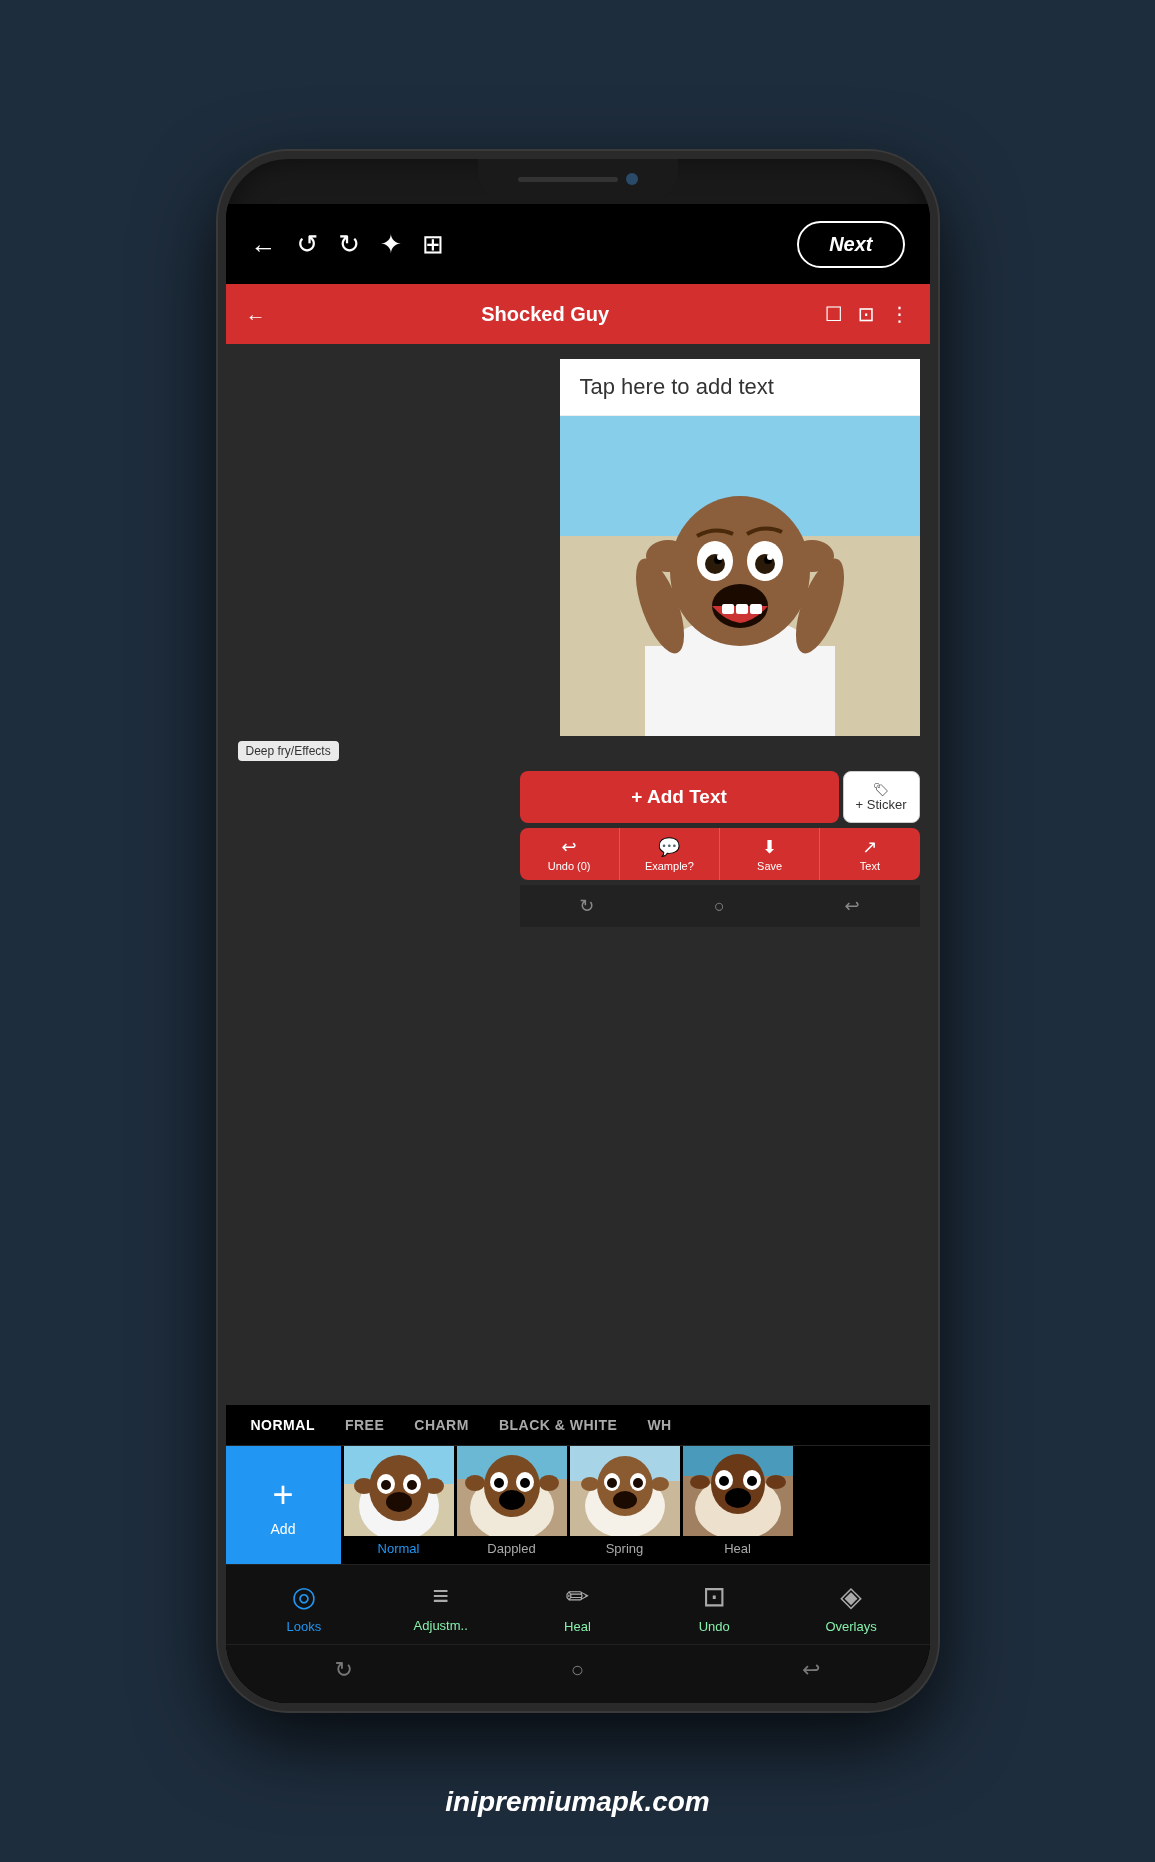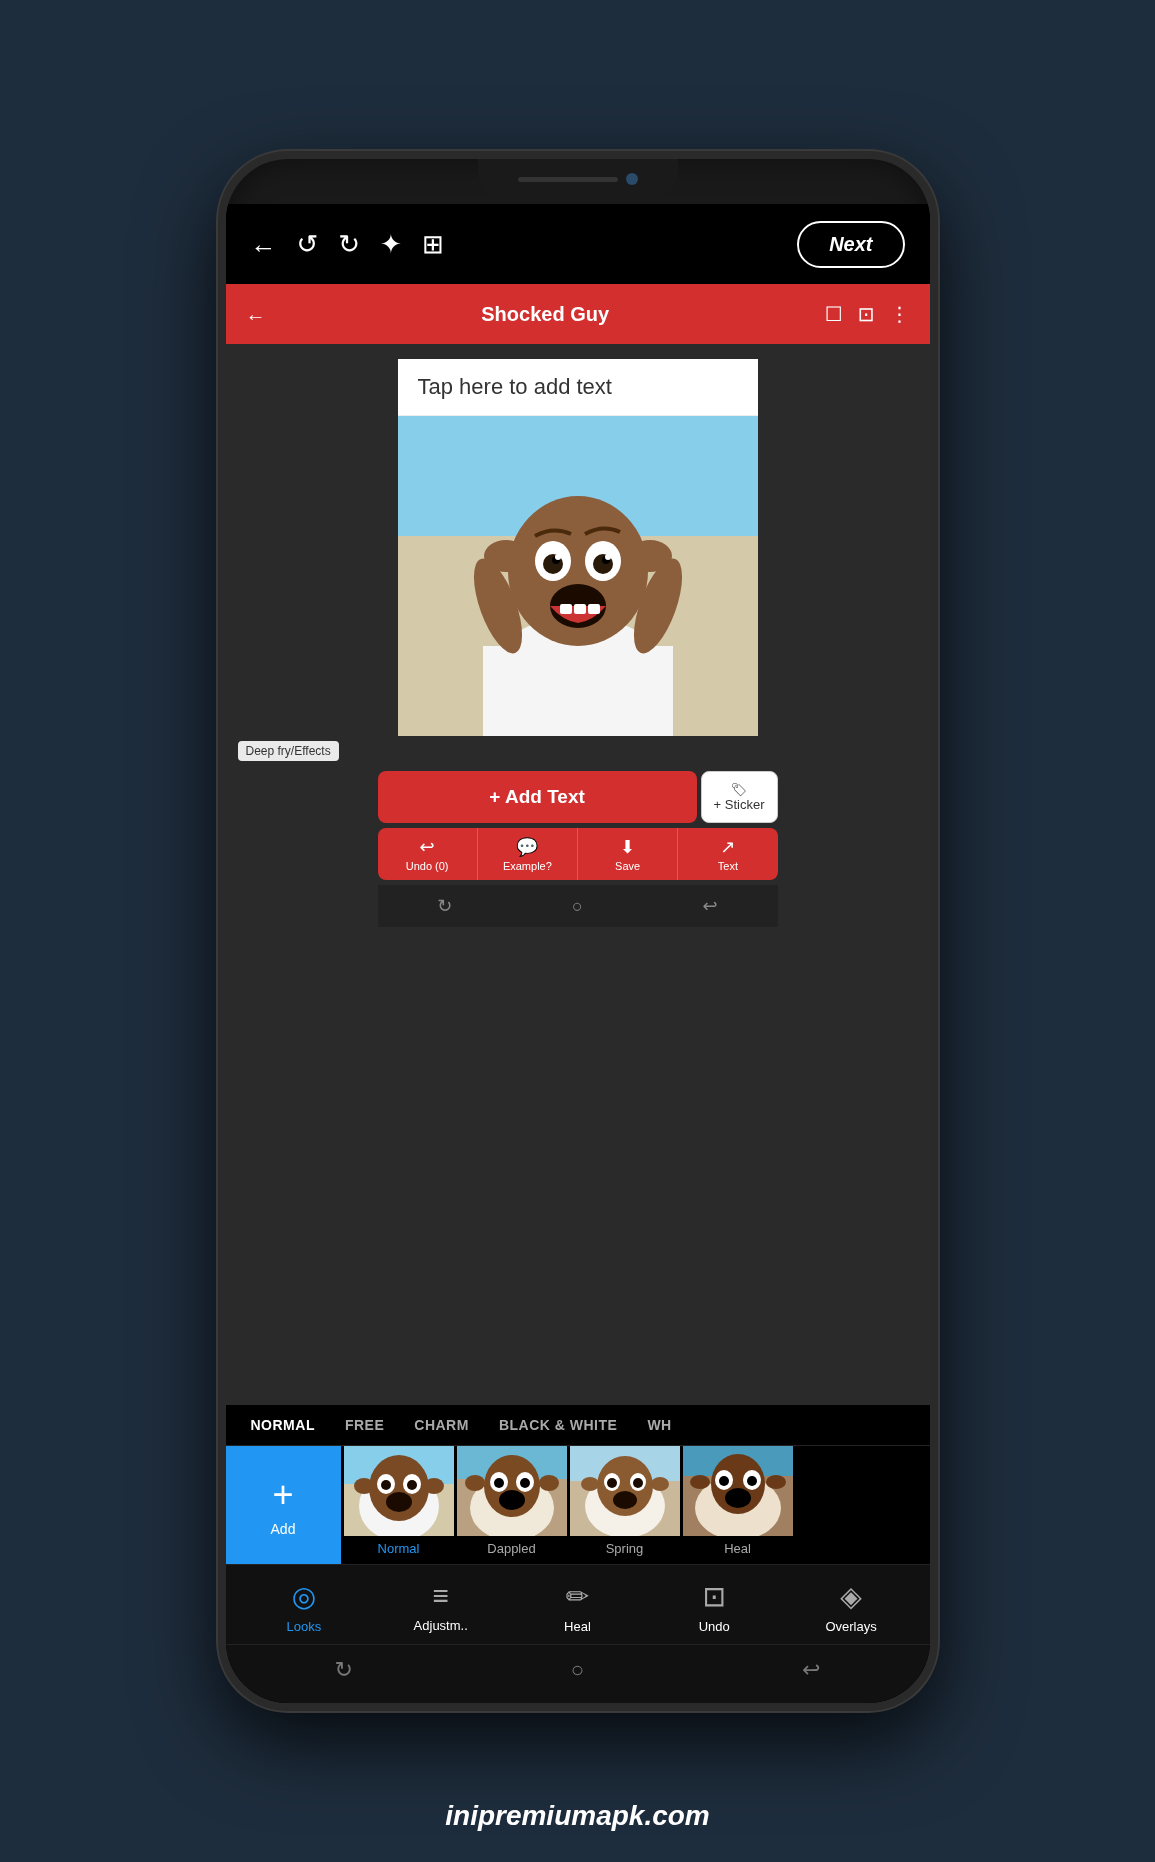--- a/index.html
+++ b/index.html
@@ -139,21 +139,21 @@
     .header-icon {
       color: #fff;
       font-size: 20px;
     }
     
     .meme-area {
       background: #2a2a2a;
       flex: 1;
       display: flex;
       flex-direction: column;
-      align-items: center;
+      align-items: flex-end;
       padding: 15px 10px 10px;
       min-height: 0;
     }
     .meme-canvas {
       width: 360px;
       background: #fff;
       display: flex;
       flex-direction: column;
     }
     .text-placeholder {
@@ -357,37 +357,37 @@
       cursor: pointer;
       min-width: 80px;
     }
     .tool-icon {
       font-size: 28px;
       color: #aaa;
     }
     .tool-icon.active { color: #2196F3; }
     .tool-label {
       font-size: 13px;
-      color: #ffffff;
+      color: #86efac;
     }
     .tool-label.active { color: #2196F3; }
     
     .bottom-nav {
       background: #111;
       display: flex;
       justify-content: space-around;
       align-items: center;
       padding: 12px 0 20px;
       border-top: 1px solid #222;
     }
     .nav-icon { color: #777; font-size: 22px; }
     
     .website-text {
       position: absolute;
-      bottom: 30px;
+      bottom: 44px;
       left: 50%;
       transform: translateX(-50%);
       color: #fff;
       font-size: 28px;
       font-style: italic;
       font-weight: bold;
       white-space: nowrap;
     }
   </style>
 </head>

